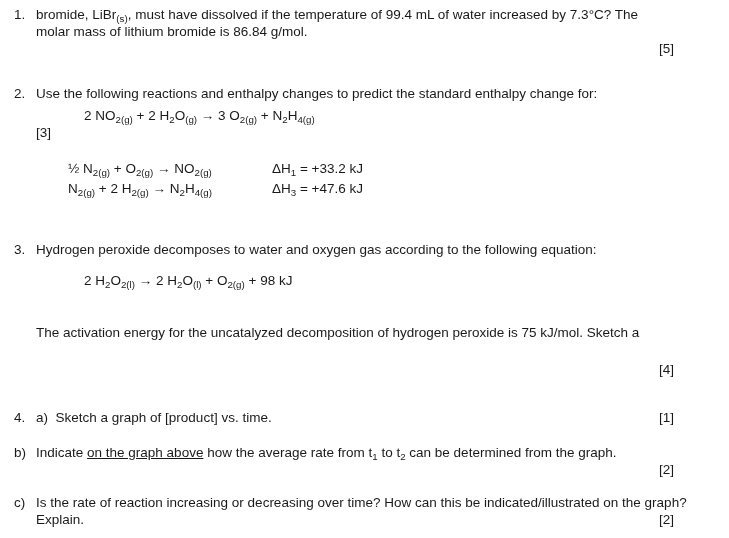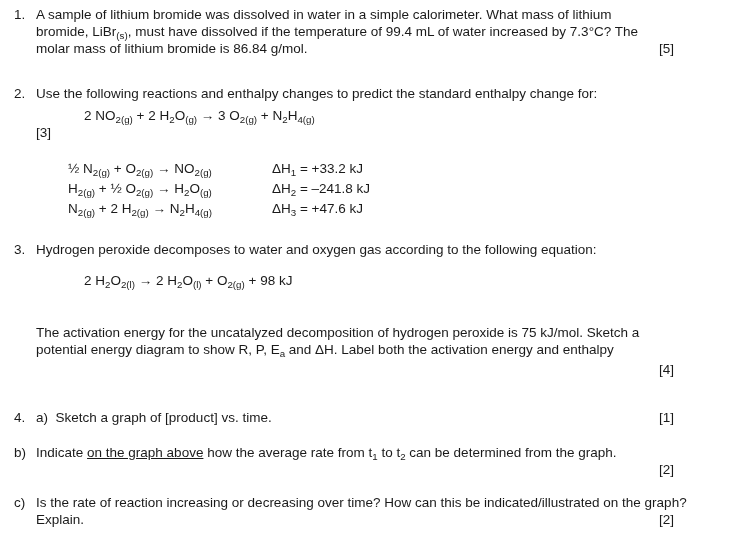--- a/index.html
+++ b/index.html
@@ -81,21 +81,20 @@
   #q4cmarks { position: absolute; right: 55px; top: 511px; }
 </style>
 </head>
 <body>
 
 <div class="page">
 
   <div class="q" id="q1">
     <div class="qnum">1.</div>
     <div class="qbody">
-      <div>A sample of lithium bromide was dissolved in water in a simple calorimeter.  What mass of lithium</div>
       <div><span>bromide, LiBr</span><sub>(s)</sub><span>, must have dissolved if the temperature of 99.4 mL of water increased by 7.3°C?  The</span></div>
       <div>molar mass of lithium bromide is 86.84 g/mol.</div>
     </div>
     <div class="marks-abs">[5]</div>
   </div>
 
   <div class="q" id="q2">
     <div class="qnum">2.</div>
     <div class="qbody">
       <div>Use the following reactions and enthalpy changes to predict the standard enthalpy change for:</div>
@@ -106,42 +105,37 @@
 
   <div id="q2marks">[3]</div>
 
   <table id="q2table">
     <tbody>
         <tr>
       <td><span>½ N</span><sub>2(g)</sub><span> + O</span><sub>2(g)</sub><span>  →  NO</span><sub>2(g)</sub></td>
       <td class="dh"><span>ΔH</span><sub>1</sub><span> = +33.2 kJ</span></td>
     </tr>
     <tr>
-      <td><span>H</span><sub>2(g)</sub><span>  + ½ O</span><sub>2(g)</sub><span>  →  H</span><sub>2</sub><span>O</span><sub>(g)</sub></td>
-      <td class="dh"><span>ΔH</span><sub>2</sub><span> = –241.8 kJ</span></td>
-    </tr>
-    <tr>
       <td><span>N</span><sub>2(g)</sub><span>  + 2 H</span><sub>2(g)</sub><span>  →  N</span><sub>2</sub><span>H</span><sub>4(g)</sub></td>
       <td class="dh"><span>ΔH</span><sub>3</sub><span> = +47.6 kJ</span></td>
     </tr>
   </tbody>
     </table>
 
   <div class="q" id="q3">
     <div class="qnum">3.</div>
     <div class="qbody">
       <div>Hydrogen peroxide decomposes to water and oxygen gas according to the following equation:</div>
     </div>
   </div>
 
   <div class="eq" id="q3eq"><span>2 H</span><sub>2</sub><span>O</span><sub>2(l)</sub><span>  →  2 H</span><sub>2</sub><span>O</span><sub>(l)</sub><span>  +  O</span><sub>2(g)</sub><span>  +  98 kJ</span></div>
 
   <div id="q3para">
     <div>The activation energy for the uncatalyzed decomposition of hydrogen peroxide is 75 kJ/mol.  Sketch a</div>
-    <div><span>potential energy diagram to show R, P, E</span><sub>a</sub><span> and ΔH.  Label both the activation energy and enthalpy</span></div>
   </div>
   <div id="q3marks">[4]</div>
 
   <div class="q" id="q4a">
     <div class="qnum">4.</div>
     <div class="qbody">
       <span>a)</span>&nbsp;&nbsp;<span>Sketch a graph of [product] vs. time.</span>
     </div>
     <div class="marks-abs">[1]</div>
   </div>

